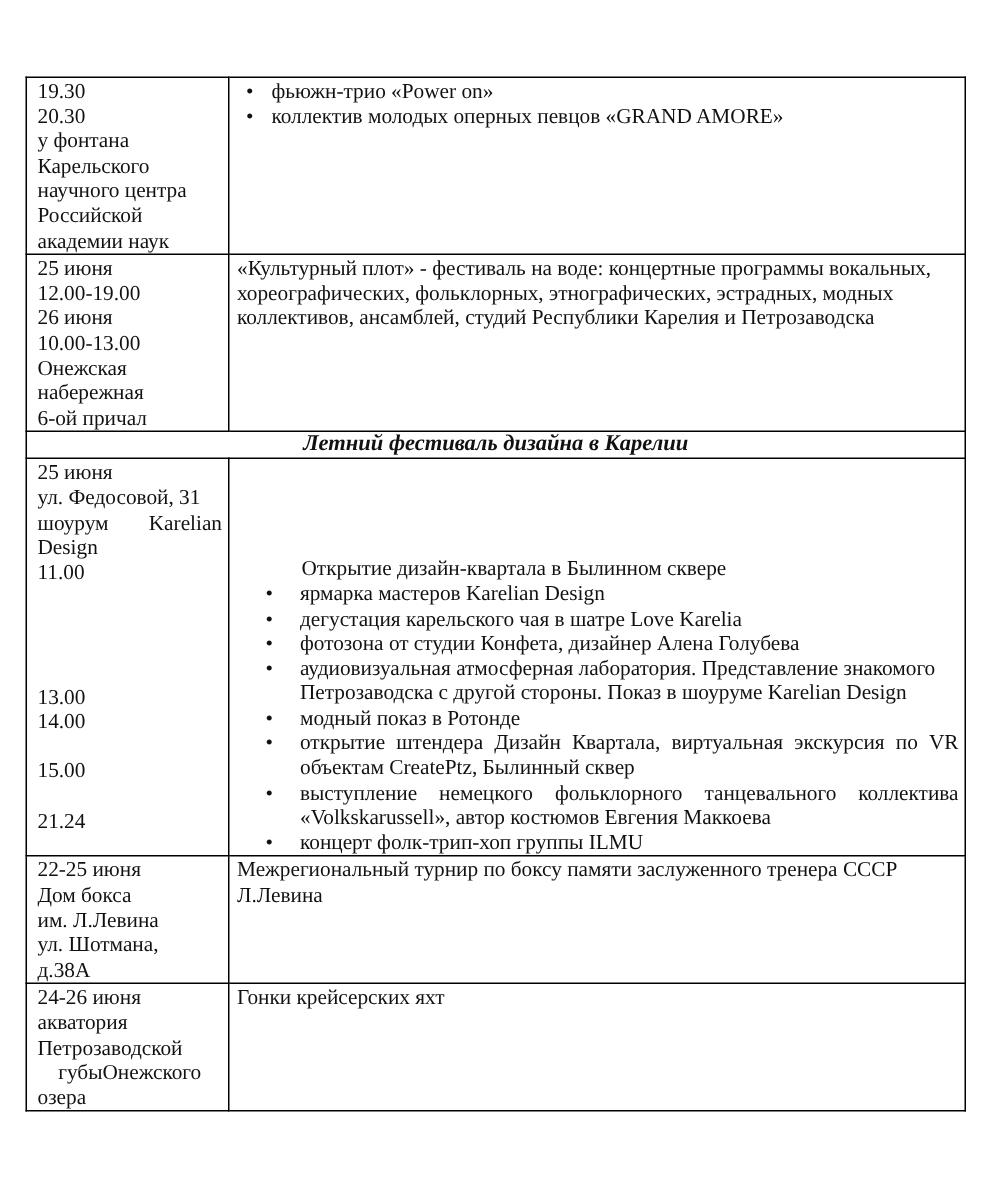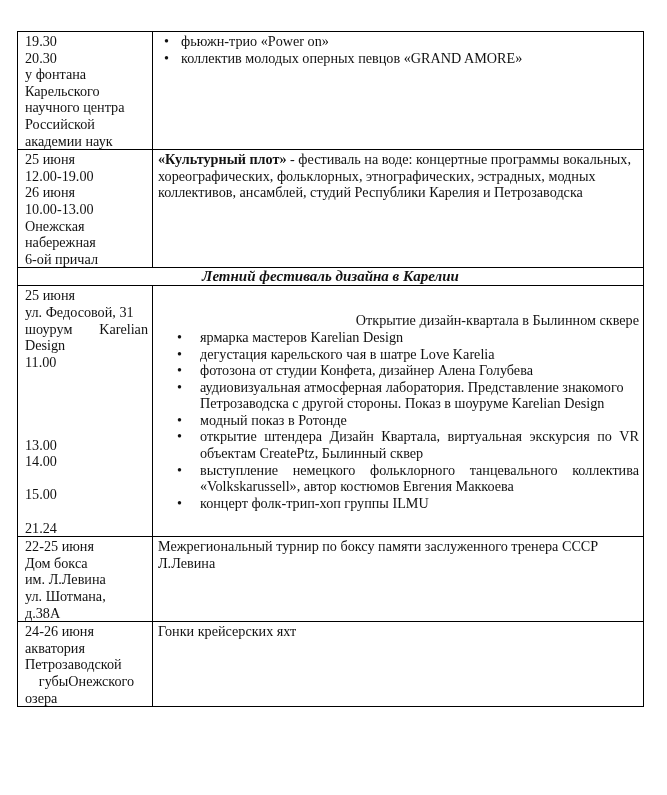--- a/index.html
+++ b/index.html
@@ -1,34 +1,34 @@
 <!DOCTYPE html>
 <html><head>
 <meta charset="utf-8">
 <style>
   html, body { margin: 0; padding: 0; background: #ffffff; }
   body { width: 667px; height: 795px; position: relative; overflow: hidden;
          font-family: "Liberation Serif", "DejaVu Serif", serif; color: #111; }
   .page { position: absolute; left: 0; top: 0; width: 667px; height: 795px; }
-  table.sched { position: absolute; left: 17px; top: 31px; width: 626px;
+  table.sched { position: absolute; left: 17px; top: 51px; width: 626px;
                 border-collapse: collapse; table-layout: fixed; }
   table.sched td { border: 1.5px solid #000; vertical-align: top; padding: 0; }
   col.c1 { width: 135px; }
   col.c2 { width: 491px; }
   .left { font-size: 14.2px; line-height: 16.6px; padding: 1px 4px 0 7px !important; }
   .left .ln { display: block; white-space: nowrap; }
   .right { font-size: 14.2px; line-height: 16.6px; padding: 1px 6px 0 5px !important; }
   ul.bl { margin: 0; padding: 0; list-style: none; }
   ul.bl li { position: relative; padding-left: 23px; }
   ul.bl li::before { content: "•"; position: absolute; left: 6px; top: 0; }
   .sec td { text-align: center; font-size: 15px; line-height: 16px; }
   .sec.it td { font-style: italic; font-weight: bold; }
-  .bold { font-weight: bold; }
+  .bold { font-weight: normal; }
   .design-right { font-size: 14.2px; line-height: 16.6px; padding: 0 4px 0 0 !important; }
-  .design-right .intro { padding-left: 48px; margin-top: 26px; text-align: right; }
+  .design-right .intro { padding-left: 48px; margin-top: 65px; }
   .design-right ul.bl li { padding-left: 47px; }
   .design-right ul.bl li::before { left: 24px; }
   .design-right ul.bl li.jst { text-align: justify; text-align-last: left; }
   .design-left { font-size: 14.2px; line-height: 16.6px; padding: 1px 4px 0 7px !important; }
   .design-left .ln { display: block; white-space: nowrap; height: 16.6px; }
   .design-left .gap { display: block; height: 16.6px; }
 </style>
 </head>
 <body>
 

